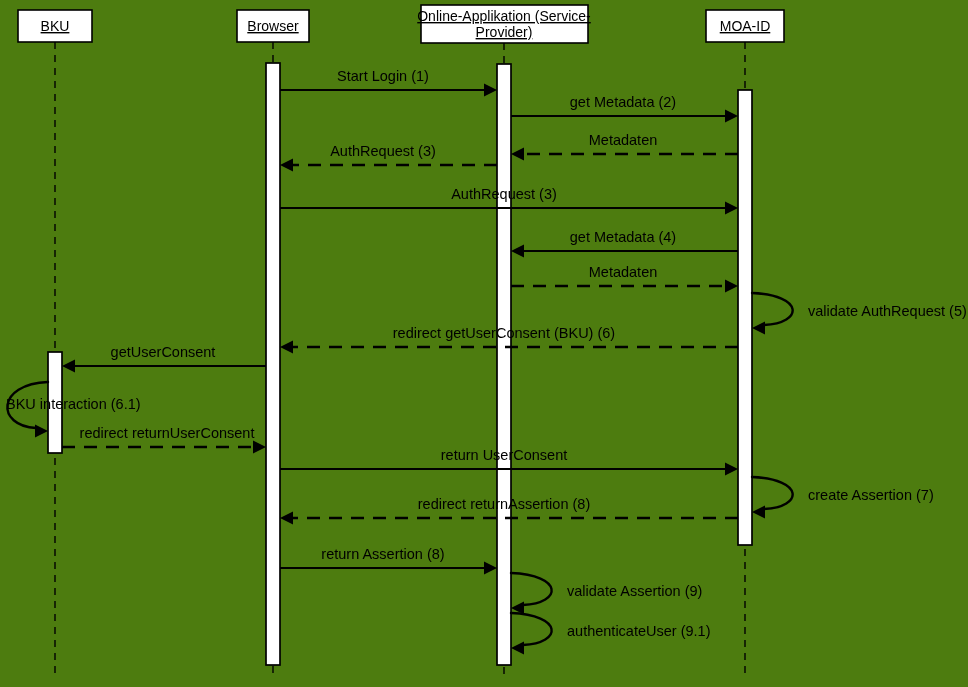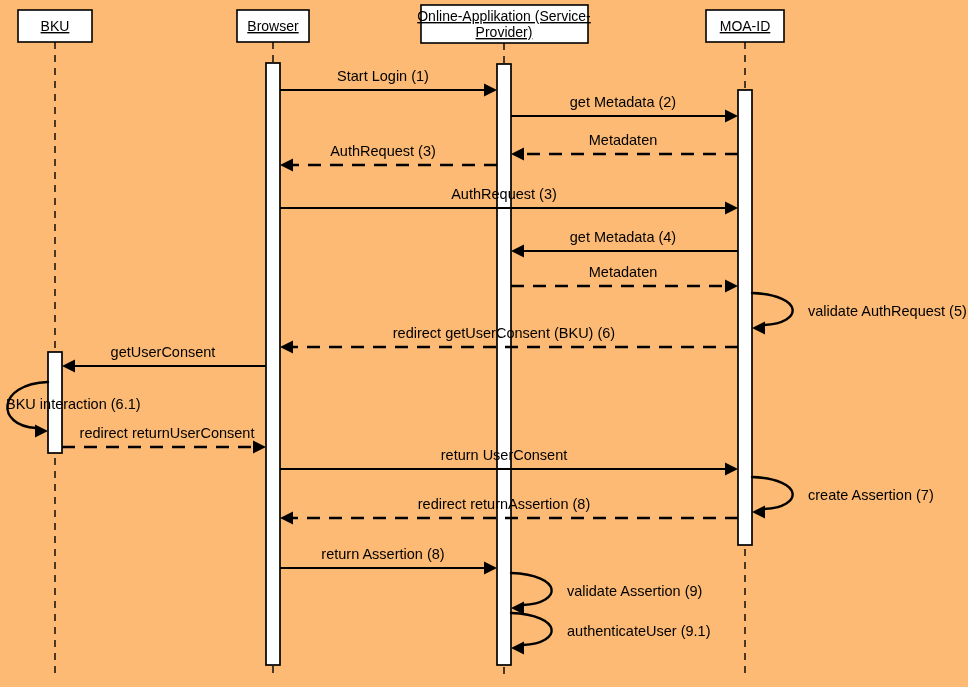--- a/index.html
+++ b/index.html
@@ -7,21 +7,21 @@
     padding: 0;
     background: #ffffff;
   }
   body {
     font-family: "Liberation Sans", "DejaVu Sans", sans-serif;
   }
   #diagram-root {
     position: relative;
     width: 968px;
     height: 687px;
-    background: #fdba74;
+    background: #4d7c0f;
     overflow: hidden;
   }
   #seq-svg {
     display: block;
     position: absolute;
     top: 0;
     left: 0;
   }
   .lifeline-box {
     fill: #ffffff;

